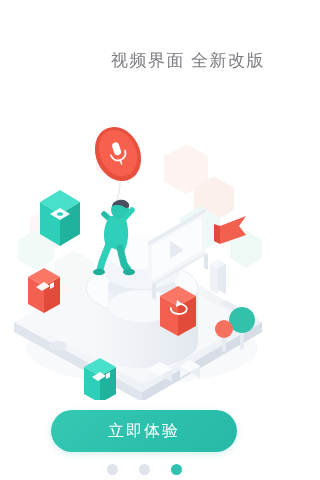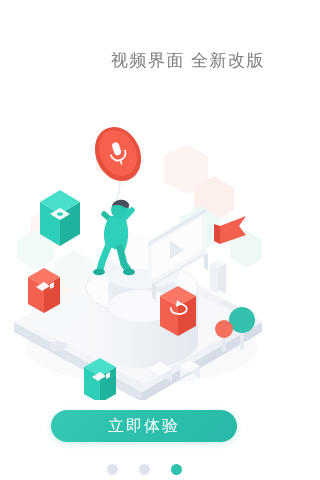--- a/index.html
+++ b/index.html
@@ -51,21 +51,21 @@
     height: 290px;
   }
   .illus svg { display: block; width: 288px; height: 290px; }
 
   
   .cta {
     position: absolute;
     left: 51px;
     top: 410px;
     width: 186px;
-    height: 32px;
+    height: 42px;
     border: none;
     border-radius: 21px;
     background: linear-gradient(135deg, #35c9b4 0%, #2bbfab 60%, #28b9a7 100%);
     color: #ffffff;
     font-size: 16px;
     letter-spacing: 2px;
     font-family: "Liberation Sans", "DejaVu Sans", sans-serif;
     cursor: pointer;
     box-shadow: 0 2px 6px rgba(43,191,171,0.22);
     padding: 0;

